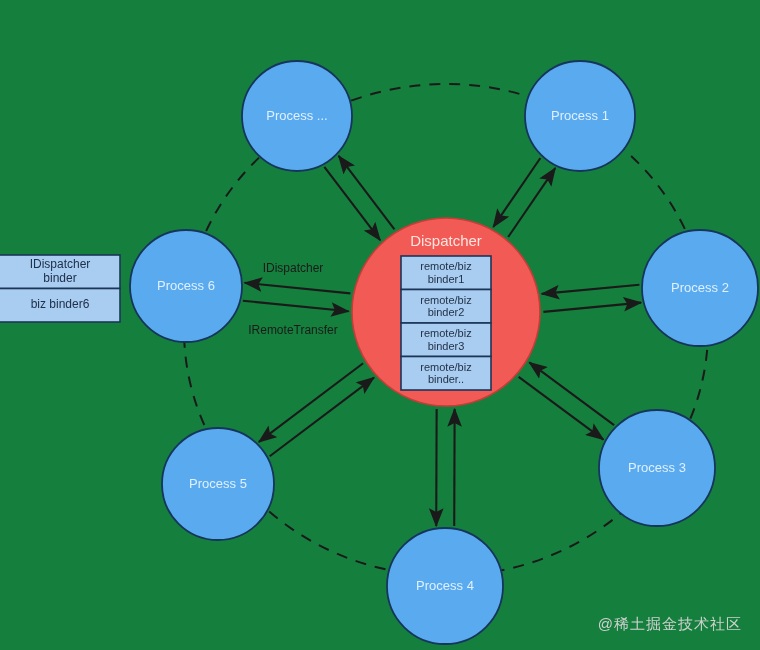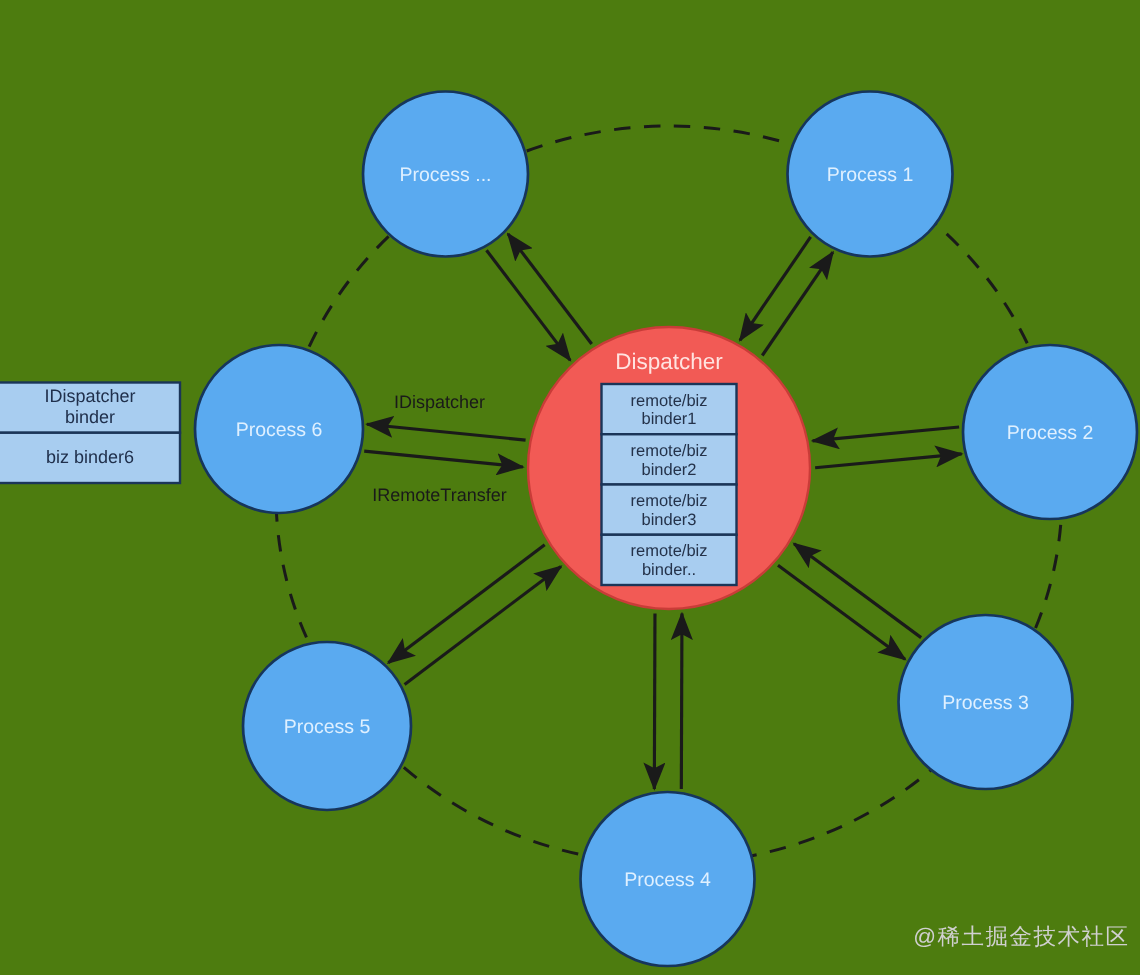--- a/index.html
+++ b/index.html
@@ -7,21 +7,21 @@
     padding: 0;
     background: #ffffff;
   }
   body {
     font-family: "Liberation Sans", sans-serif;
   }
   #canvas {
     position: relative;
     width: 760px;
     height: 650px;
-    background: #4d7c0f;
+    background: #15803d;
     overflow: hidden;
   }
   #diagram-svg {
     position: absolute;
     left: 0;
     top: 0;
     width: 760px;
     height: 650px;
   }
   .node-label {
@@ -54,21 +54,21 @@
   }
   .legend-text {
     fill: #20304c;
     font-family: "Liberation Sans", sans-serif;
     font-size: 12px;
     text-anchor: middle;
     dominant-baseline: middle;
   }
   .watermark {
     position: absolute;
-    right: 7px;
+    right: 18px;
     bottom: 16px;
     color: #d0d0d0;
     font-family: "Liberation Sans", sans-serif;
     font-size: 15px;
     letter-spacing: 1px;
     user-select: none;
   }
 </style>
 </head>
 <body>

